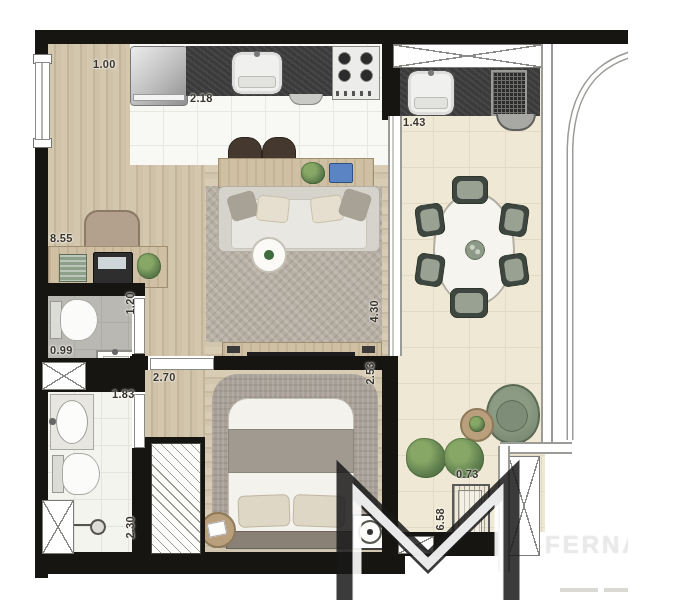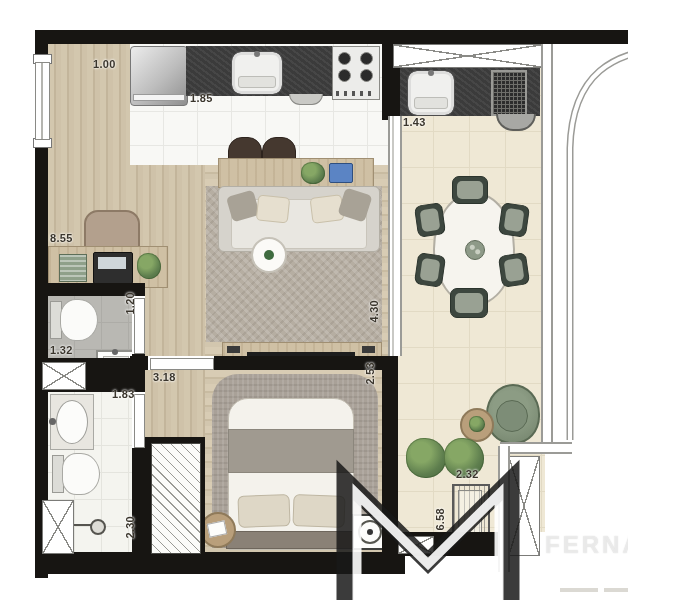--- a/index.html
+++ b/index.html
@@ -217,31 +217,31 @@
 
   <div class="abs" style="left:541px;top:44px;width:8px;height:402px;background:#fff;border-left:2px solid #9b9b97;border-right:2px solid #9b9b97"></div>
   <div class="abs" style="left:500px;top:442px;width:72px;height:8px;background:#fff;border-top:2px solid #9b9b97;border-bottom:2px solid #9b9b97"></div>
   <div class="abs" style="left:498px;top:446px;width:8px;height:126px;background:#fff;border-left:2px solid #9b9b97;border-right:2px solid #9b9b97"></div>
   <svg class="overlay" width="681" height="600">
     <path d="M 676,47 C 612,50 572,74 570,148 L 570,440" fill="none" stroke="#9b9b97" stroke-width="7"></path>
     <path d="M 676,47 C 612,50 572,74 570,148 L 570,440" fill="none" stroke="#ffffff" stroke-width="4"></path>
   </svg>
 
   <span class="abs dim" style="left:93px;top:58px">1.00</span>
-  <span class="abs dim" style="left:190px;top:92px">1.85</span>
+  <span class="abs dim" style="left:190px;top:92px">2.18</span>
   <span class="abs dim" style="left:50px;top:232px">8.55</span>
   <span class="abs dim" style="left:403px;top:116px">1.43</span>
   <span class="abs dim vdim" style="left:124px;top:292px">1.20</span>
-  <span class="abs dim" style="left:50px;top:344px">1.32</span>
-  <span class="abs dim" style="left:153px;top:371px">3.18</span>
+  <span class="abs dim" style="left:50px;top:344px">0.99</span>
+  <span class="abs dim" style="left:153px;top:371px">2.70</span>
   <span class="abs dim" style="left:112px;top:388px">1.83</span>
   <span class="abs dim vdim" style="left:368px;top:300px">4.30</span>
   <span class="abs dim vdim" style="left:364px;top:362px">2.53</span>
   <span class="abs dim vdim" style="left:124px;top:516px">2.30</span>
-  <span class="abs dim" style="left:456px;top:468px">2.32</span>
+  <span class="abs dim" style="left:456px;top:468px">0.73</span>
   <span class="abs dim vdim" style="left:434px;top:508px">6.58</span>
 
   <svg class="overlay" width="681" height="600" style="z-index:55">
     <path d="M 345,600 L 345,480 L 428,562 L 511,480 L 511,600" fill="none" stroke="rgba(25,25,25,0.85)" stroke-width="17"></path>
     <path d="M 357,600 L 357,494 L 428,564 L 499,494 L 499,600" fill="none" stroke="rgba(255,255,255,0.9)" stroke-width="9"></path>
   </svg>
   <span class="abs wm-name" style="left:545px;top:531px">FERNANDO</span>
   <div class="abs wm-bar" style="left:560px;top:588px;width:38px;height:4px"></div>
   <div class="abs wm-bar" style="left:604px;top:588px;width:52px;height:4px"></div>
 

